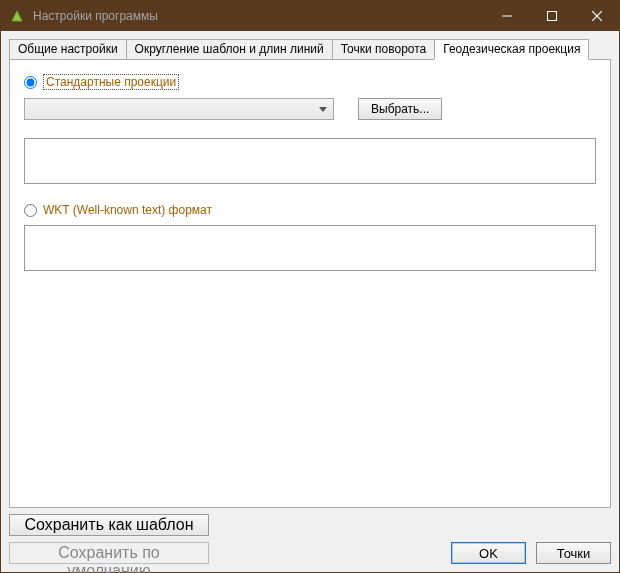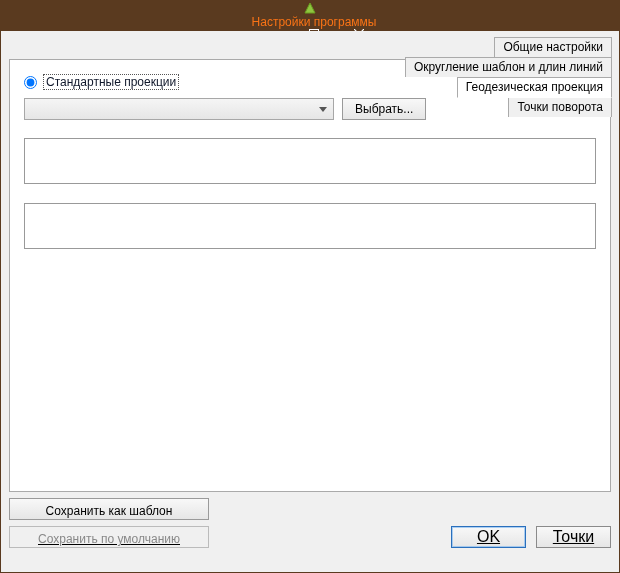--- a/index.html
+++ b/index.html
@@ -16,27 +16,26 @@
   .window {
     width: 620px;
     height: 573px;
     border: 1px solid #5a3a1f;
     display: flex;
     flex-direction: column;
     background: #f0f0f0;
   }
   .titlebar {
     background: #5a3a1f;
-    color: #f97316;
+    color: #a3a3a3;
     height: 30px;
     display: flex;
     align-items: center;
     padding-left: 8px;
     flex-shrink: 0;
-    flex-direction: column;
   }
   .titlebar .app-icon {
     width: 16px;
     height: 16px;
     margin-right: 8px;
     display: flex;
     align-items: center;
     justify-content: center;
   }
   .titlebar .app-icon svg { display: block; }
@@ -65,21 +64,20 @@
     background: #f0f0f0;
     padding: 6px 8px 8px 8px;
   }
 
   .tab-strip {
     display: flex;
     align-items: flex-end;
     height: 22px;
     position: relative;
     z-index: 2;
-    flex-direction: column;
   }
   .tab {
     border: 1px solid #aaa;
     border-bottom: none;
     padding: 2px 8px 3px 8px;
     background: #f0f0f0;
     font-size: 12px;
     color: #000;
     margin-right: -1px;
     cursor: default;
@@ -104,31 +102,31 @@
   .radio-row {
     display: flex;
     align-items: center;
     margin-bottom: 8px;
   }
   .radio-row input[type=radio] {
     margin: 0 6px 0 0;
   }
   .radio-label {
     font-size: 12px;
-    color: #0f172a;
+    color: #a16207;
   }
   .radio-label.focused {
     border: 1px dotted #555;
     padding: 0 2px;
   }
 
   .combo-row {
     display: flex;
     align-items: center;
-    gap: 8px;
+    gap: 24px;
     margin-bottom: 18px;
     margin-top: 7px;
   }
   .combo {
     width: 310px;
     height: 22px;
     border: 1px solid #a7a7a7;
     background: linear-gradient(#f5f5f5, #e6e6e6);
     display: flex;
     align-items: center;
@@ -172,46 +170,46 @@
 
   .footer {
     flex-shrink: 0;
     padding-top: 6px;
   }
   .footer-row {
     display: flex;
     align-items: center;
     margin-bottom: 6px;
   }
-  .footer-row:last-child { margin-bottom: 16px; text-decoration: underline; }
+  .footer-row:last-child { margin-bottom: 0; }
   .footer-btn {
     width: 200px;
     height: 22px;
     border: 1px solid #9a9a9a;
     background: linear-gradient(#f8f8f8, #e6e6e6);
-    font-size: 12px;
+    font-size: 16px;
     font-family: inherit;
     text-align: center;
     display: inline-flex;
-    align-items: flex-end;
+    align-items: flex-start;
     justify-content: center;
     cursor: default;
   }
   .footer-btn.disabled {
     color: #888;
     border-color: #bbb;
     background: #f0f0f0;
   }
   .spacer { flex: 1; }
   .dlg-btn {
     width: 75px;
     height: 22px;
     border: 1px solid #8a8a8a;
     background: linear-gradient(#f8f8f8, #e6e6e6);
-    font-size: 16px;
+    font-size: 13px;
     font-family: inherit;
     margin-left: 10px;
     display: inline-flex;
     align-items: center;
     justify-content: center;
     cursor: default;
   }
   .dlg-btn.primary {
     border: 1px solid #2a6fbc;
     box-shadow: inset 0 0 0 1px rgba(120,180,240,0.6);
@@ -247,22 +245,22 @@
           </svg>
       </div>
     </div>
   </div>
 
   <div class="client">
 
     <div class="tab-strip">
       <div class="tab"><span>Общие настройки</span></div>
       <div class="tab"><span>Округление шаблон и длин линий</span></div>
+      <div class="tab"><span>Точки поворота</span></div>
       <div class="tab active"><span>Геодезическая проекция</span></div>
-      <div class="tab"><span>Точки поворота</span></div>
     </div>
 
     <div class="tab-panel">
 
       <div class="radio-row">
         <input type="radio" name="projmode" checked="" style="">
         <span class="radio-label focused">Стандартные проекции</span>
       </div>
 
       <div class="combo-row">
@@ -276,20 +274,24 @@
         </div>
         <button class="btn">
             <span>Выбрать...</span>
           </button>
       </div>
 
       <div class="textarea-block">
         <textarea class="textarea-box" value="" style=""></textarea>
       </div>
 
+      <div class="radio-row">
+        <input type="radio" name="projmode" style="">
+        <span class="radio-label">WKT (Well-known text) формат</span>
+      </div>
       <div class="textarea-block">
         <textarea class="textarea-box" value="" style=""></textarea>
       </div>
 
     </div>
 
     <div class="footer">
       <div class="footer-row">
         <button class="footer-btn">
             <span>Сохранить как шаблон</span>

